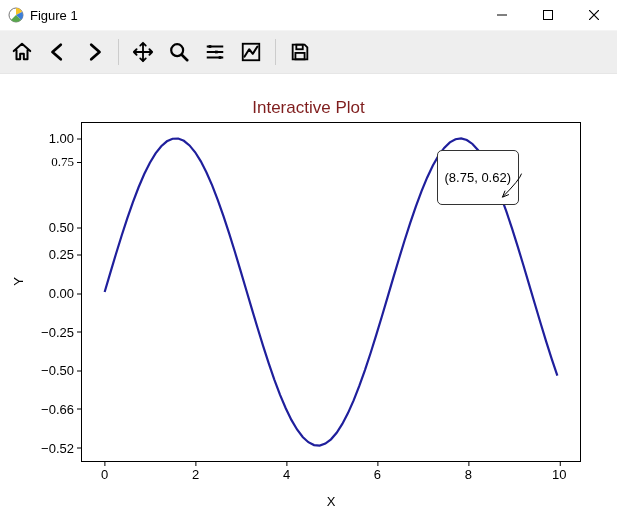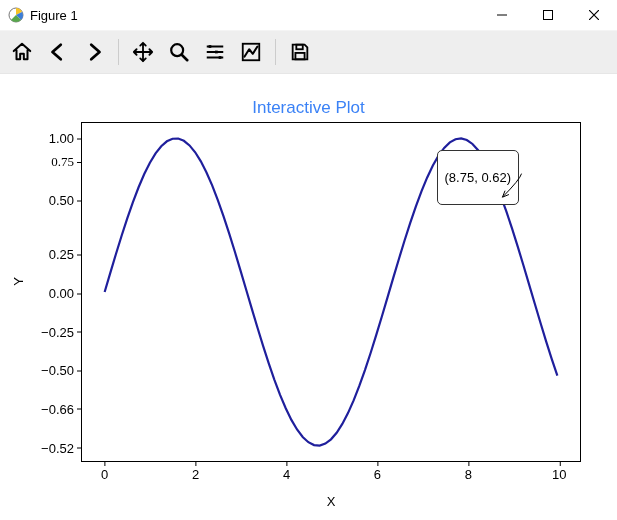--- a/index.html
+++ b/index.html
@@ -69,21 +69,21 @@
     flex: 1;
     position: relative;
     background: #ffffff;
   }
   .plot-title {
     position: absolute;
     top: 24px;
     left: 0; right: 0;
     text-align: center;
     font-size: 17px;
-    color: #3b82f6;
+    color: #7f1d1d;
   }
   .axes {
     position: absolute;
     left: 81px;
     top: 48px;
     width: 500px;
     height: 340px;
     border: 1px solid #000;
     box-sizing: border-box;
   }
@@ -277,21 +277,21 @@
       <svg class="arrowline" id="arrow-svg" viewBox="0 0 500 340" preserveAspectRatio="none" width="500" height="340">
           <path d="M 439.54545454545456 50.636363636363626 Q 438 56.40909090909091 420.4545454545455 74.18181818181819" fill="none" stroke="#000" stroke-width="1"></path>
           <path d="M 420.4545454545455 74.18181818181819 L 423.0442477674003 67.67847735338282 M 420.4545454545455 74.18181818181819 L 426.92401958559697 71.50863572121891" stroke="#000" stroke-width="1"></path>
         </svg>
     <div class="ytick" style="top: 324.545px;">−0.52</div>
         <div class="ytick" style="top: 285.909px;">−0.66</div>
         <div class="ytick" style="top: 247.273px;">−0.50</div>
         <div class="ytick" style="top: 208.636px; text-align: center;">−0.25</div>
         <div class="ytick" style="top: 170px;">0.00</div>
         <div class="ytick" style="top: 131.364px;">0.25</div>
-        <div class="ytick" style="top: 77px; text-align: right;">0.50</div>
+        <div class="ytick" style="top: 104px; text-align: right;">0.50</div>
         <div class="ytick" style="top: 39px; font-family: Liberation Serif, serif;">0.75</div>
         <div class="ytick" style="top: 15.4545px;">1.00</div>
         <div class="xtick" style="left: 22.7273px;">0</div>
         <div class="xtick" style="left: 113.636px;">2</div>
         <div class="xtick" style="left: 204.545px;">4</div>
         <div class="xtick" style="left: 295.455px;">6</div>
         <div class="xtick" style="left: 386.364px;">8</div>
         <div class="xtick" style="left: 477.273px;">10</div>
       </div>
 

